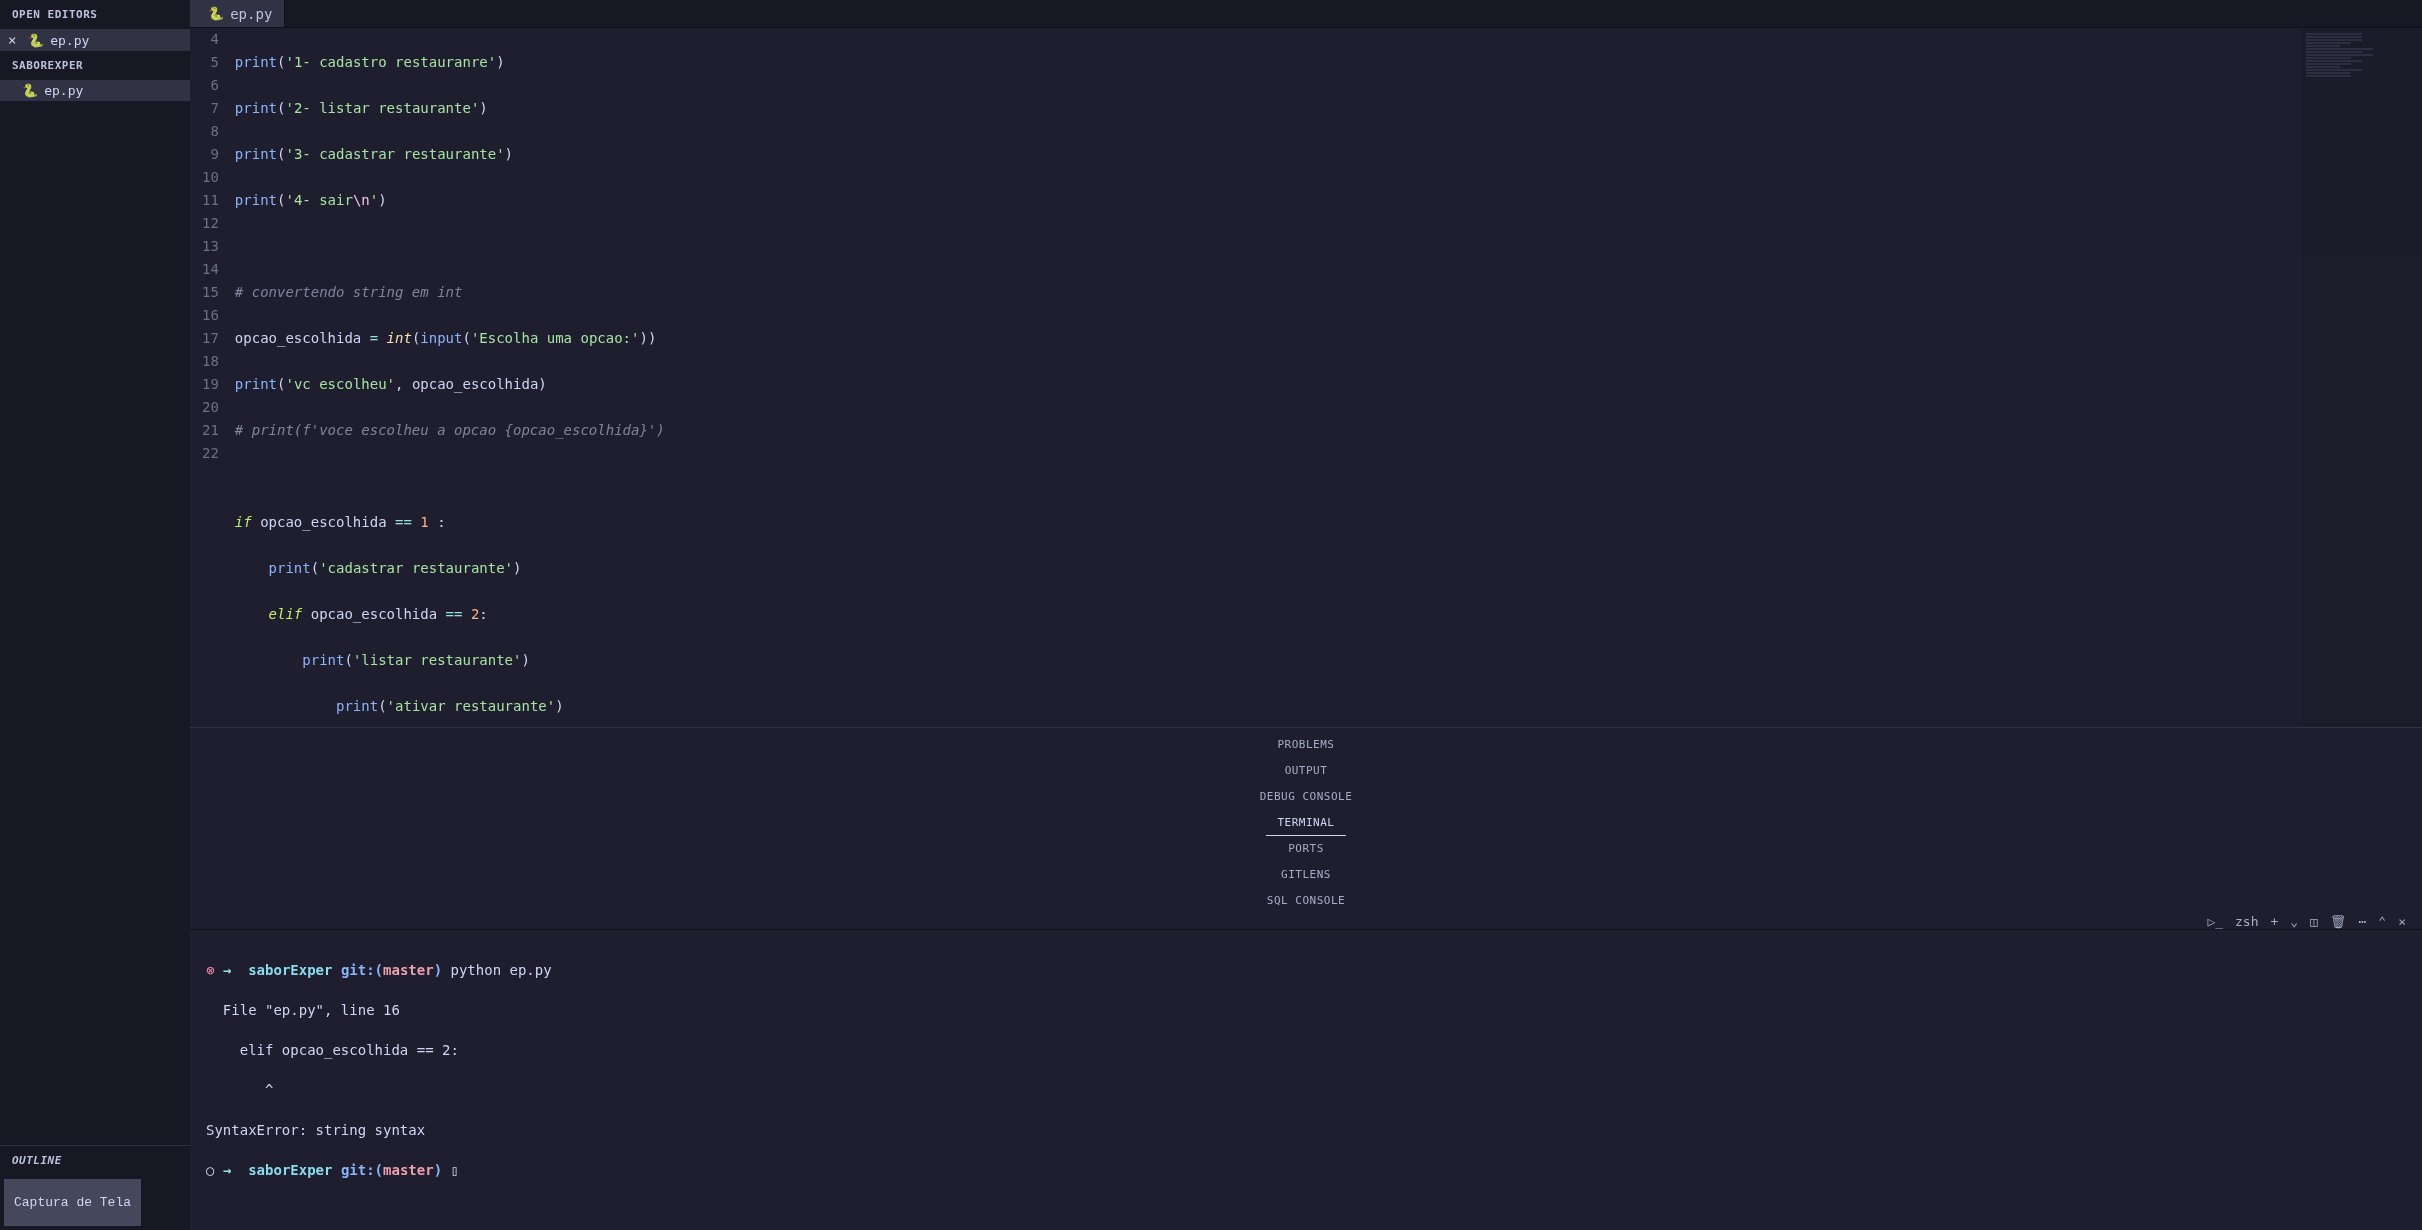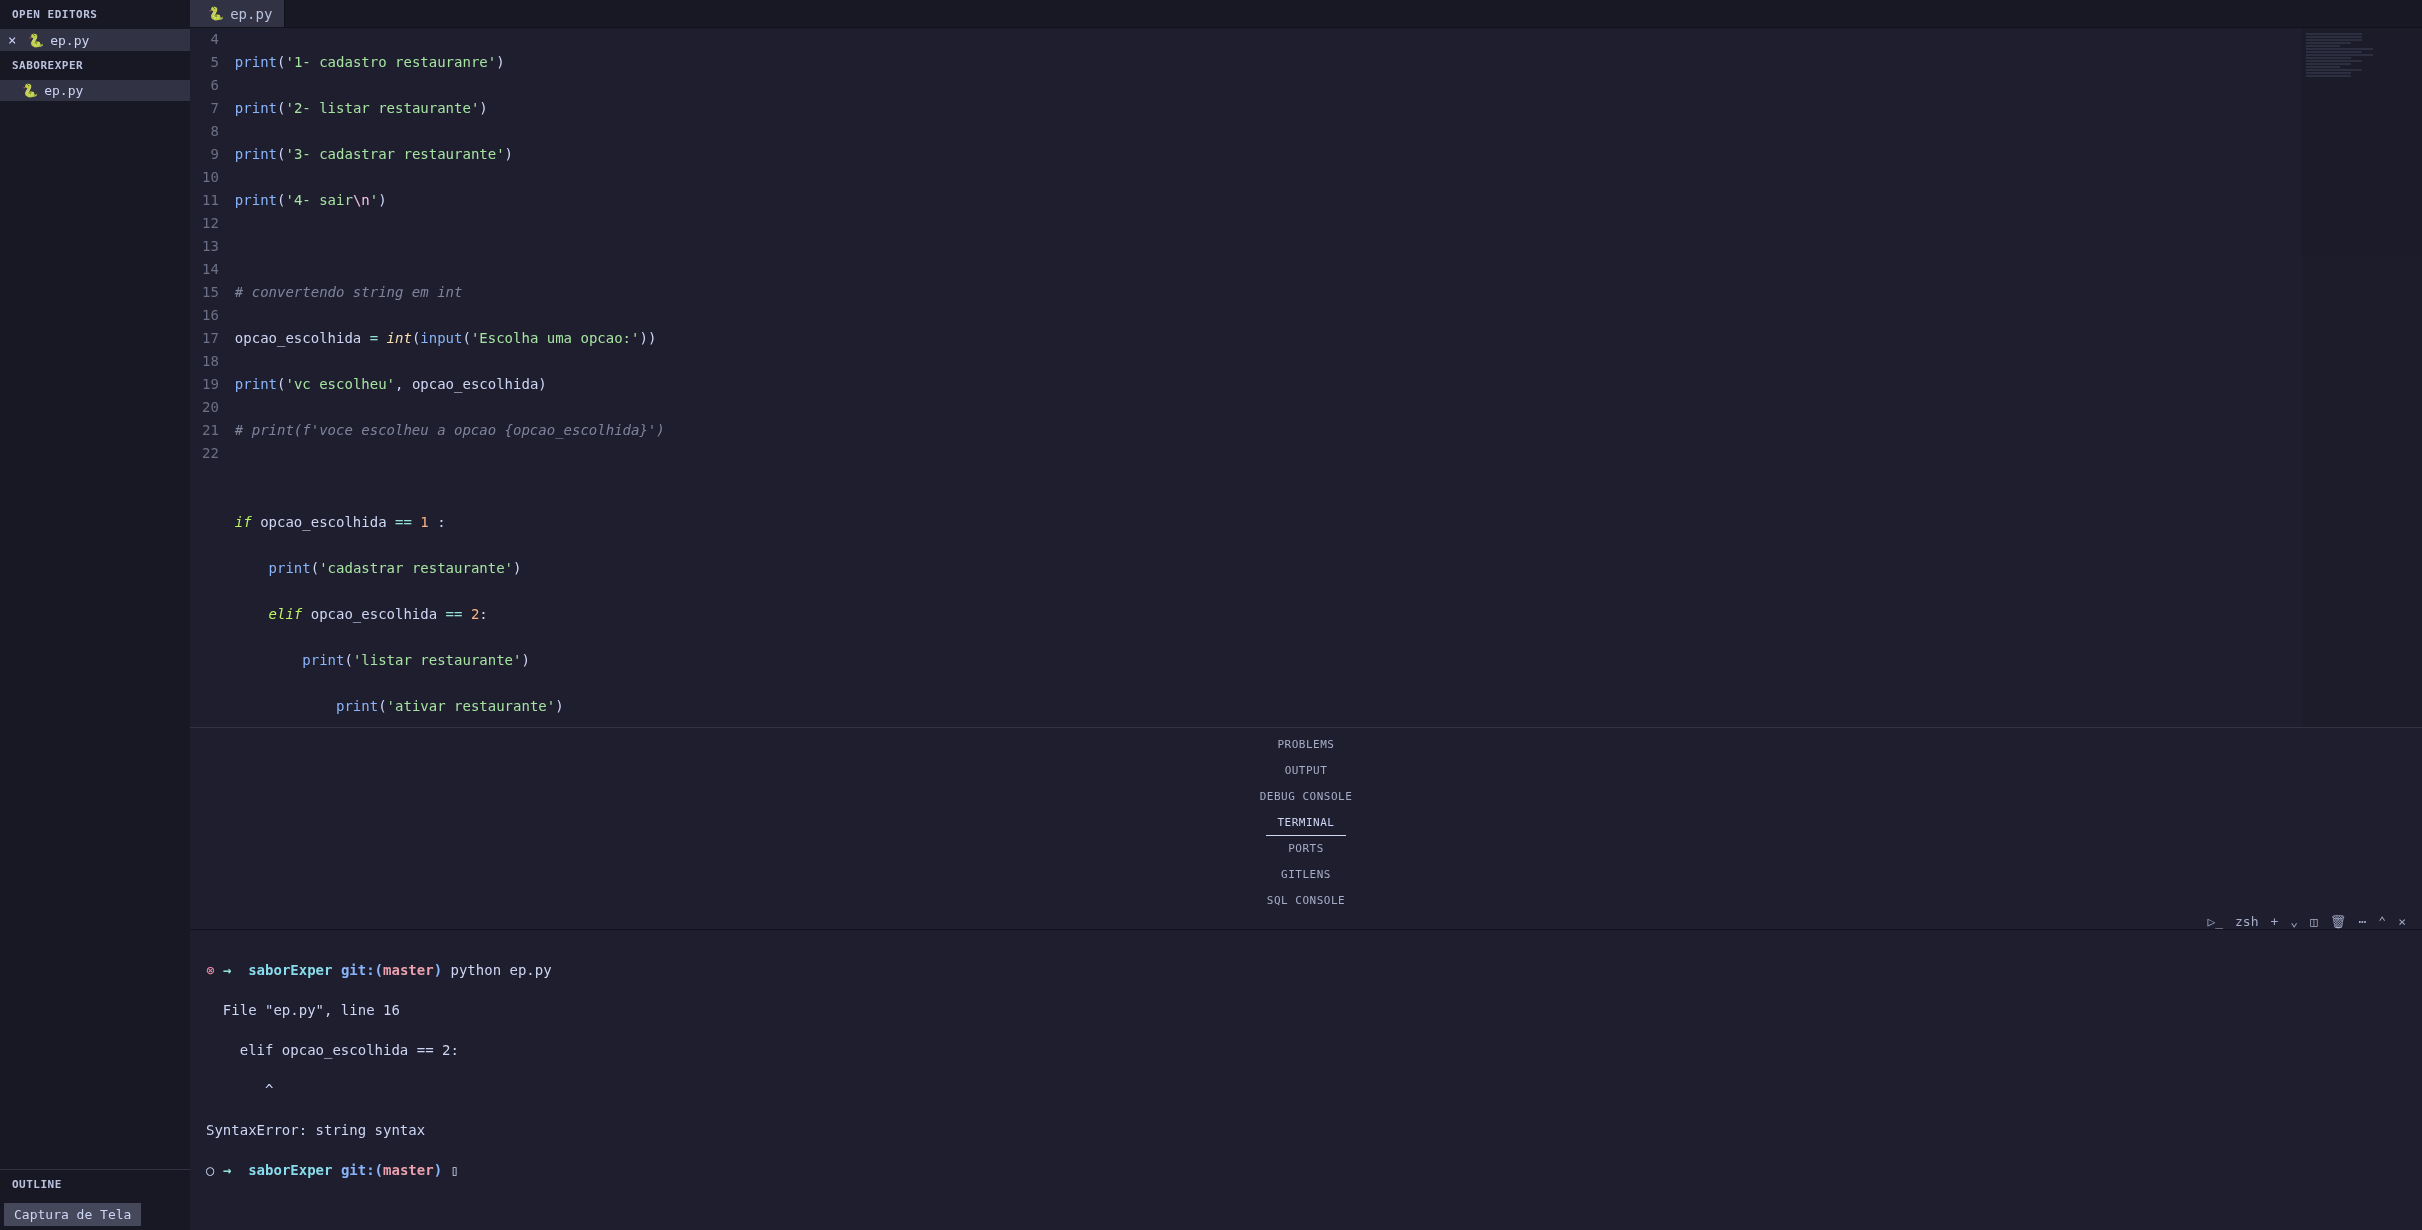--- a/index.html
+++ b/index.html
@@ -15,22 +15,22 @@
 }
 .main-area { display: flex; flex: 1; overflow: hidden; }
 .sidebar { width: 190px; background: #181825; display: flex; flex-direction: column; font-size: 11px; }
 .sidebar-header { padding: 8px 12px; font-weight: bold; color: #bac2de; letter-spacing: 0.5px; }
 .open-file-row { display: flex; align-items: center; padding: 3px 8px; background: #313244; }
 .file-row { display: flex; align-items: center; padding: 3px 16px; }
 .file-row.selected { background: #313244; }
 .close-x { color: #cdd6f4; font-size: 14px; width: 14px; cursor: pointer; }
 .py-icon { color: #3572a5; margin: 0 6px; font-size: 13px; }
 .file-name { font-size: 13px; color: #cdd6f4; }
-.outline-header { margin-top: auto; padding: 8px 12px; font-weight: bold; color: #bac2de; letter-spacing: 0.5px; border-top: 1px solid #313244;}
-.captura { background: #45475a; color: #cdd6f4; padding: 4px 10px; width: fit-content; font-size: 13px; margin: 4px; }
+.outline-header { margin-top: auto; padding: 8px 12px; font-weight: bold; color: #bac2de; letter-spacing: 0.5px; border-top: 1px solid #313244; font-style: italic;}
+.captura { background: #45475a; color: #cdd6f4; padding: 16px 10px; width: fit-content; font-size: 13px; margin: 4px; font-family: Liberation Mono, monospace; }
 .editor-region { flex: 1; display: flex; flex-direction: column; overflow: hidden; }
 .tab-bar { display: flex; background: #181825; border-bottom: 1px solid #11111b; height: 28px; }
 .tab { display: flex; align-items: center; padding: 0 12px; border-right: 1px solid #11111b; color: #bac2de; background: #313244; }
 .code-area { flex: 1; display: flex; overflow: hidden; position: relative; }
 .gutter { background: #1e1e2e; color: #6c7086; text-align: right; padding: 0 12px; font-size: 14px; line-height: 23px; user-select: none; }
 .code-block { flex: 1; padding: 0 4px; font-size: 14px; line-height: 23px; white-space: pre; }
 .minimap { width: 120px; background: #181825; opacity: 0.4; padding: 4px; }
 .minimap-line { height: 2px; margin: 1px 0; background: #45475a; }
 .mm-a { width: 40%; } .mm-b { width: 50%; } .mm-c { width: 30%; } .mm-d { width: 60%; }
 .panel { border-top: 1px solid #313244; display: flex; flex-direction: column; background: #1e1e2e; }

